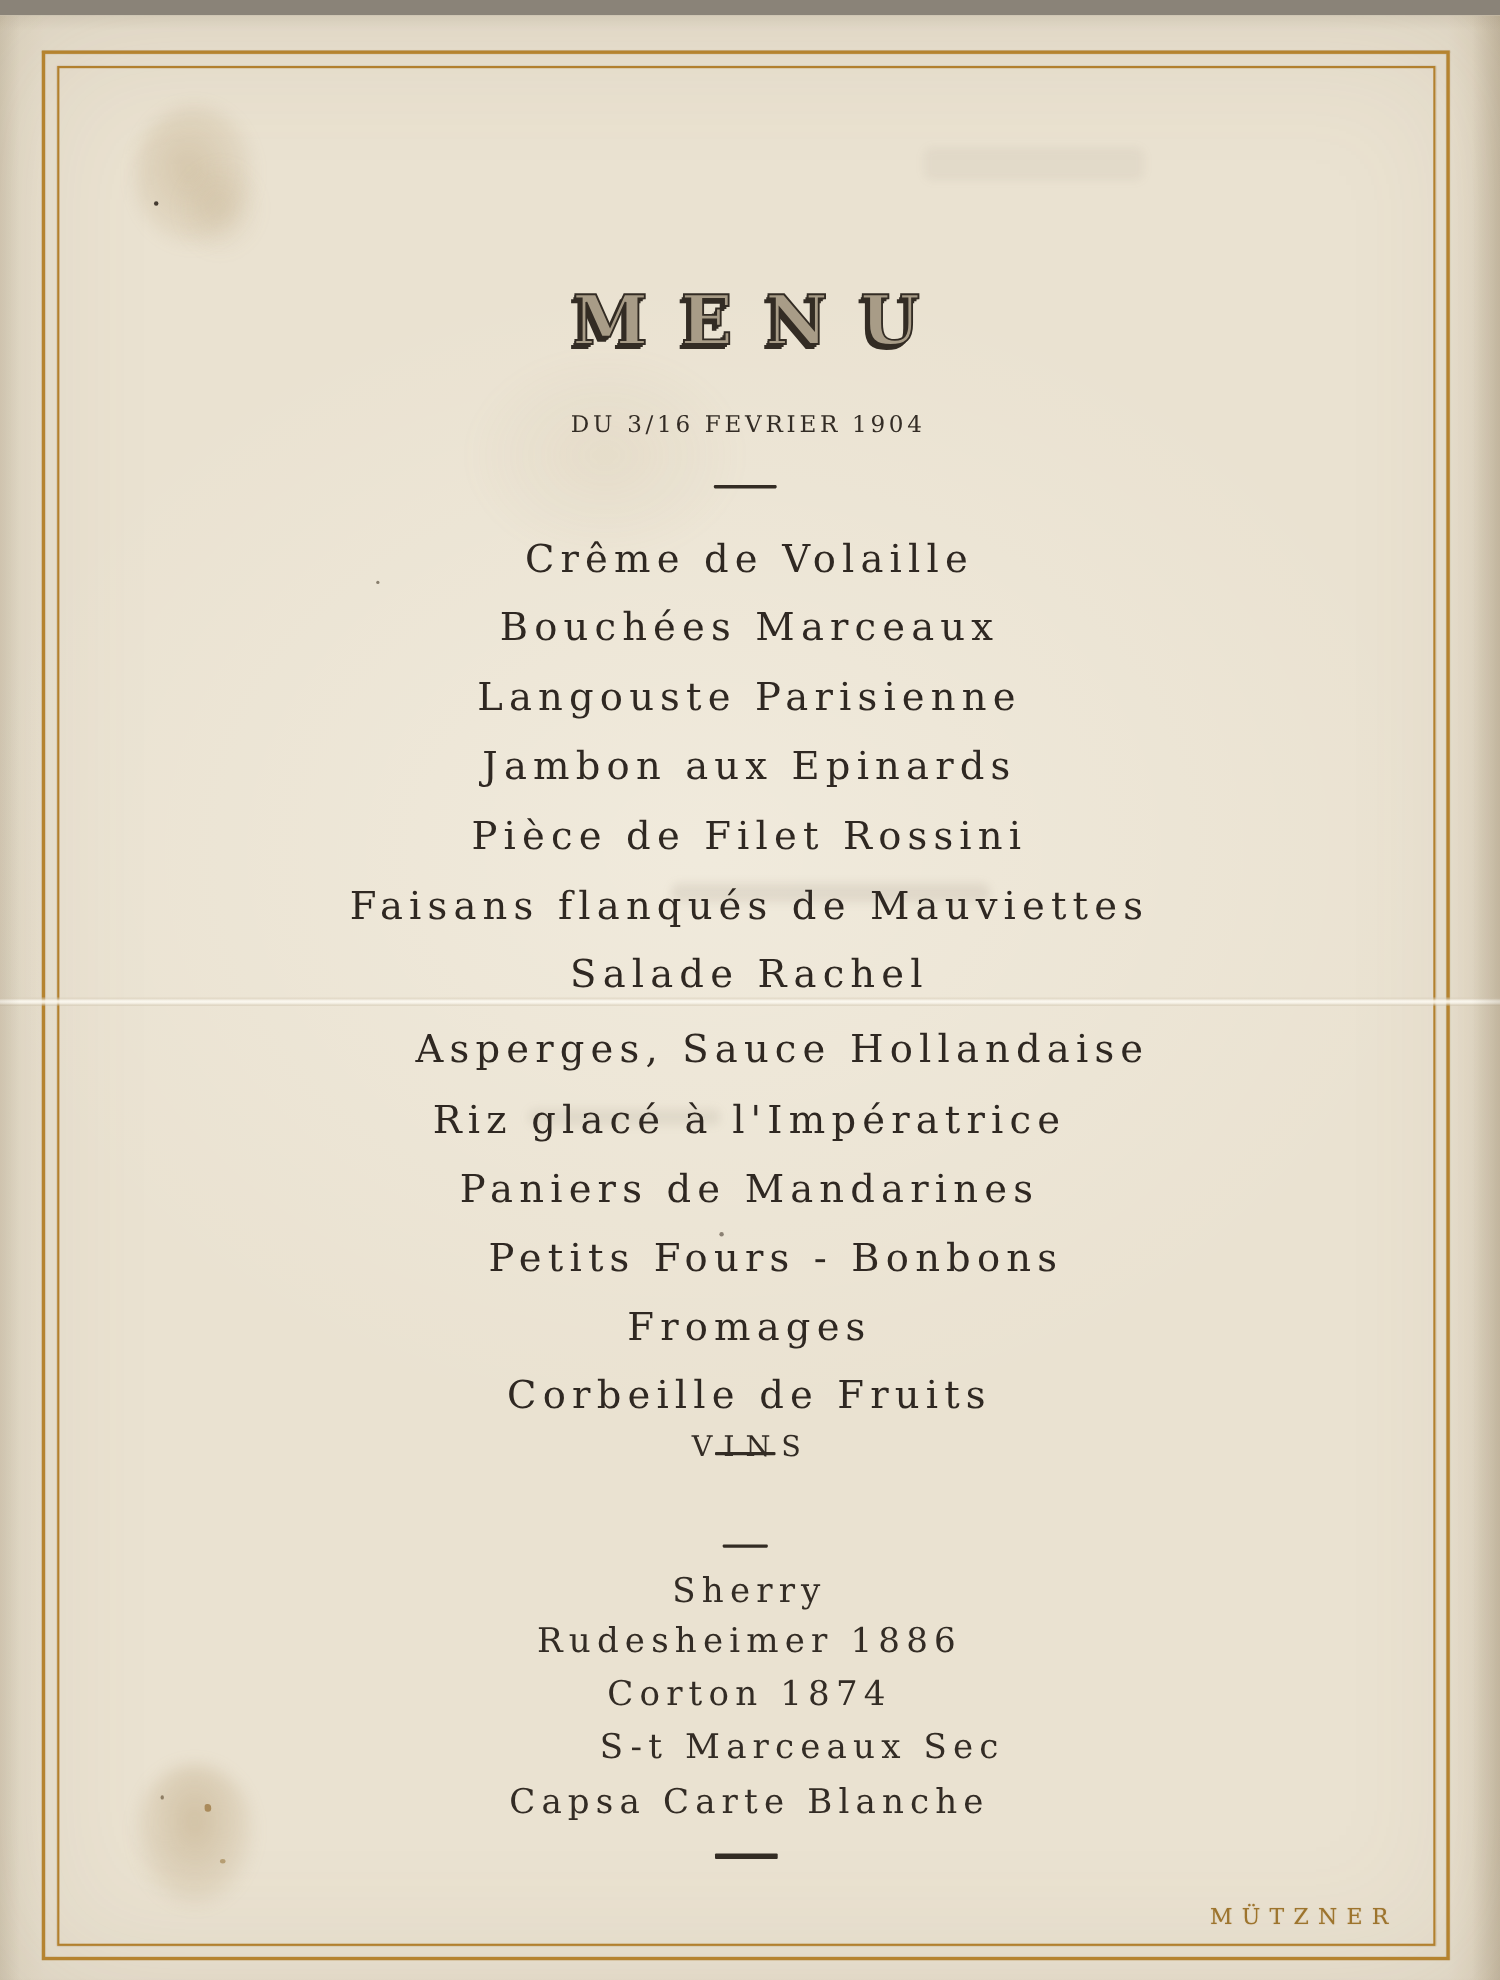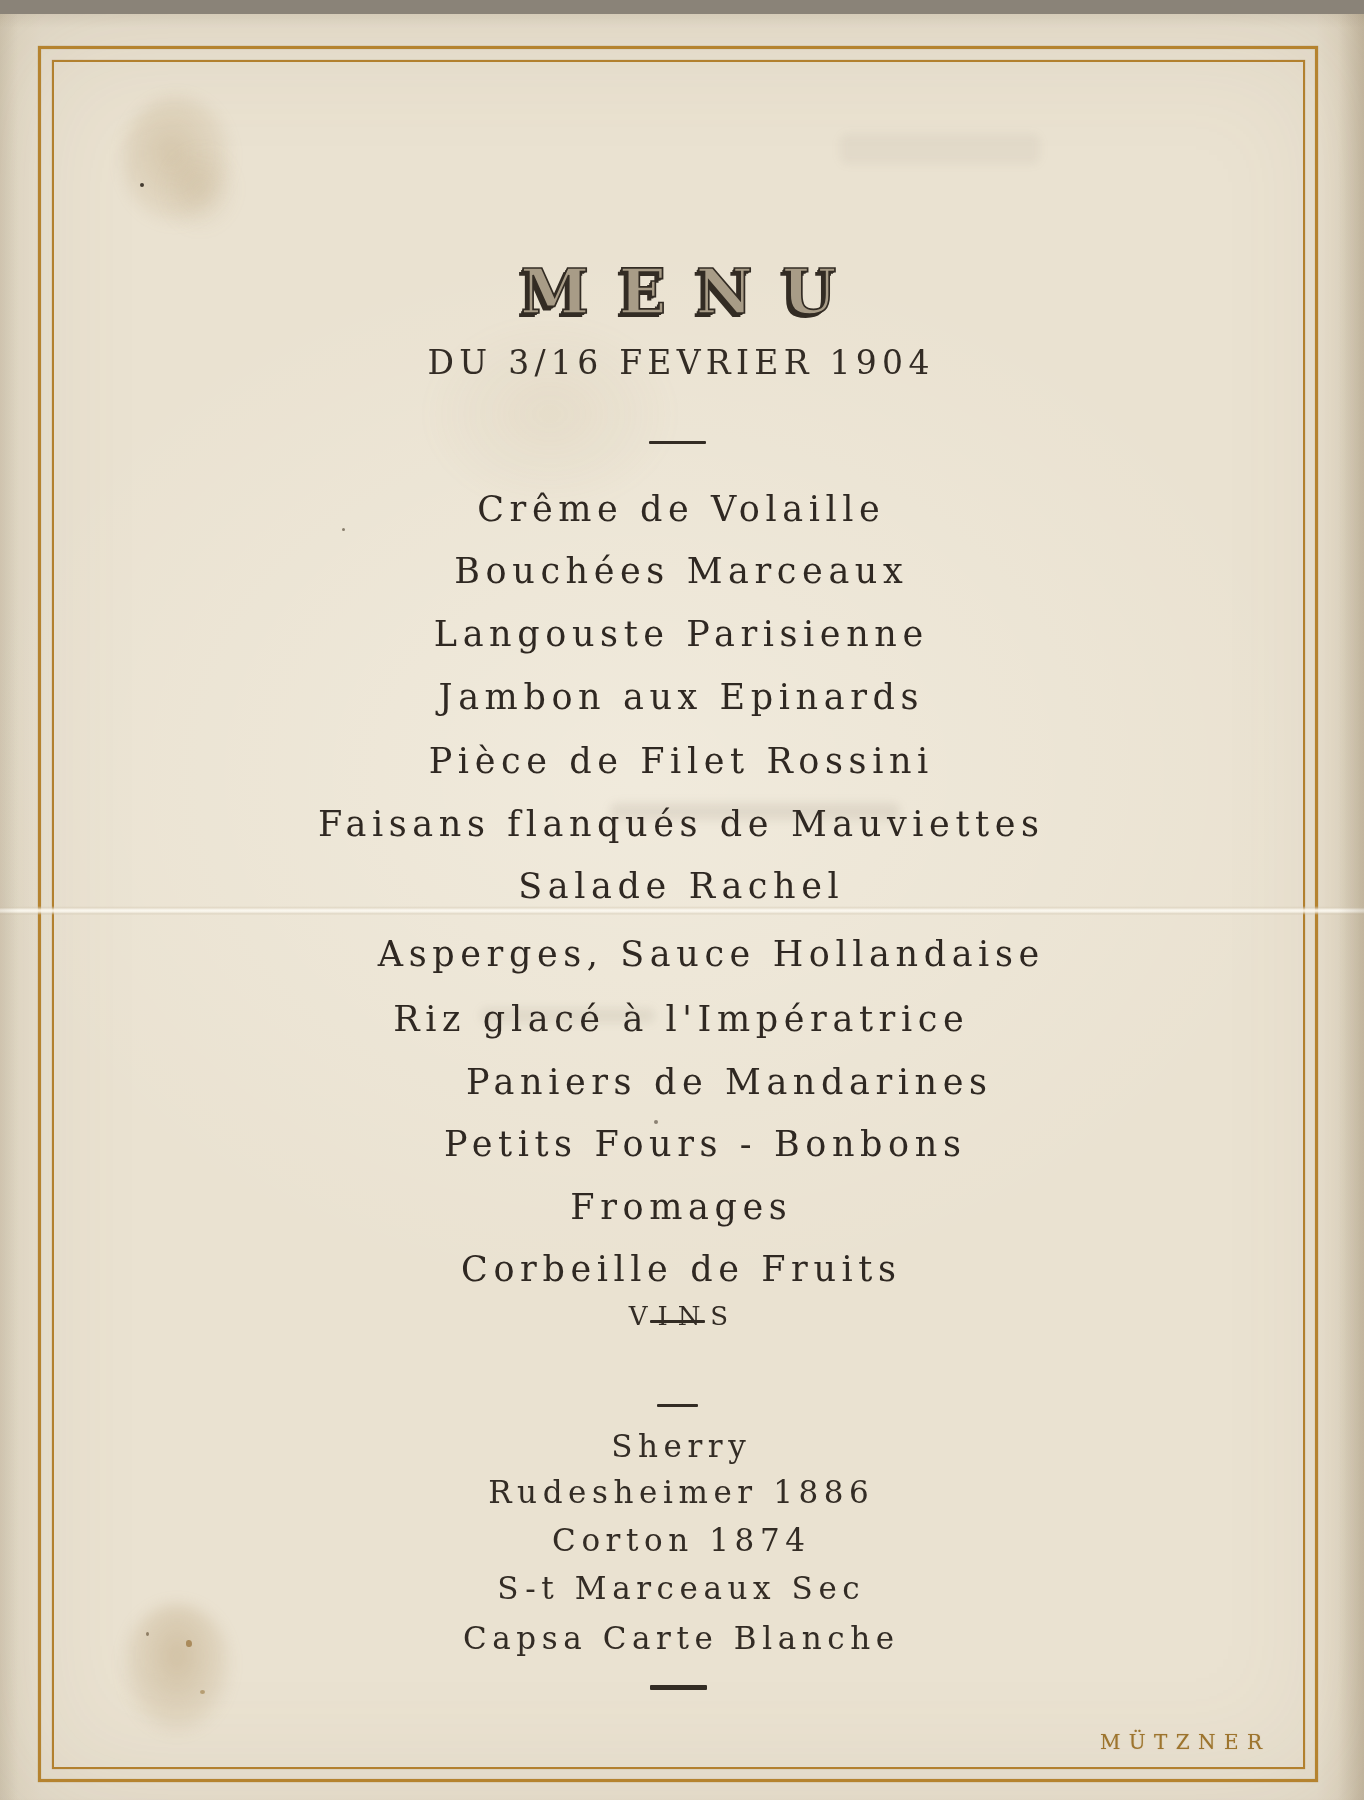--- a/index.html
+++ b/index.html
@@ -62,31 +62,31 @@
   .edge-bottom { position:absolute; left:0;  bottom:0; height:16px; width:100%; background:linear-gradient(to bottom, rgba(132,116,90,0), rgba(132,116,90,0.16)); }
   
   .line { position:absolute; left:52px; width:1253px; text-align:center; white-space:nowrap; line-height:1; }
   .title {
     top:247px; font-size:62px; font-weight:bold;
     letter-spacing:0.48em; text-indent:0.48em;
     color:#a89c87;
     -webkit-text-stroke:1.7px #332c24;
     text-shadow:-4px 4px 0 #332c24, -2px 2px 0 #332c24, -1px 1px 0 #332c24;
   }
-  .date { top:332px; font-size:33px; letter-spacing:0.16em; text-indent:0.16em; color:#332c25; }
+  .date { top:362px; font-size:21px; letter-spacing:0.16em; text-indent:0.16em; color:#332c25; }
   .course { font-size:35px; letter-spacing:0.16em; text-indent:0.16em; color:#2f2822; }
   .c0  { top:478px; }  .c1  { top:540px; }  .c2  { top:603px; }
   .c3  { top:666px; }  .c4  { top:730px; }  .c5  { top:793px; }
   .c6  { top:855px; }  .c7  { top:923px;padding-left:30px; }  .c8  { top:988px; }
-  .c9  { top:1051px;padding-left:48px; } .c10 { top:1113px;padding-left:24px; } .c11 { top:1176px; }
+  .c9  { top:1051px; } .c10 { top:1113px;padding-left:24px; } .c11 { top:1176px; }
   .c12 { top:1238px; }
   .vins { top:1289px; font-size:26px; letter-spacing:0.38em; text-indent:0.38em; color:#332c25; }
   .wine { font-size:31px; letter-spacing:0.18em; text-indent:0.18em; color:#332c25; }
   .w0 { top:1417px; } .w1 { top:1463px; } .w2 { top:1511px; }
-  .w3 { top:1559px; } .w4 { top:1609px; }
+  .w3 { top:1559px;padding-left:48px; } .w4 { top:1609px; }
   .divider { position:absolute; background:#332c24; border-radius:1px; }
   .d1 { left:649px; top:427px;  width:57px; height:3px; }
   .d2 { left:650px; top:1306px; width:55px; height:3px; }
   .d3 { left:657px; top:1390px; width:41px; height:3px; }
   .d4 { left:650px; top:1671px; width:57px; height:5px; }
   .printer {
     position:absolute; left:1056px; top:1716px; width:250px;
     text-align:center; font-size:20px; letter-spacing:0.42em; text-indent:0.42em;
     color:#9d742d; white-space:nowrap;
     text-shadow:0 0 1px rgba(157,116,45,0.5);

